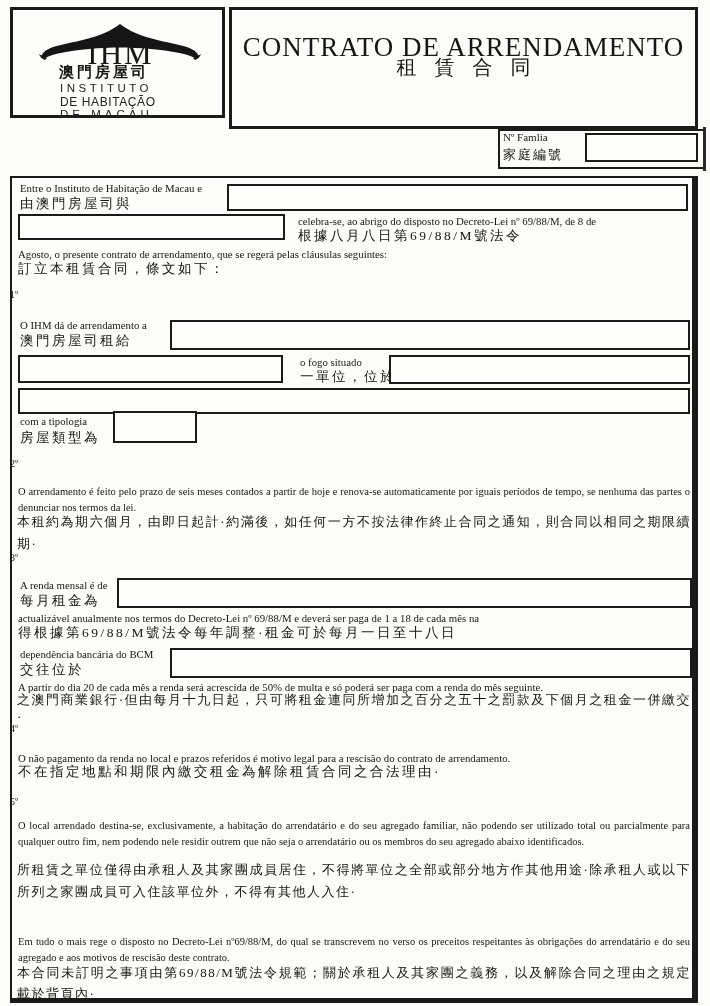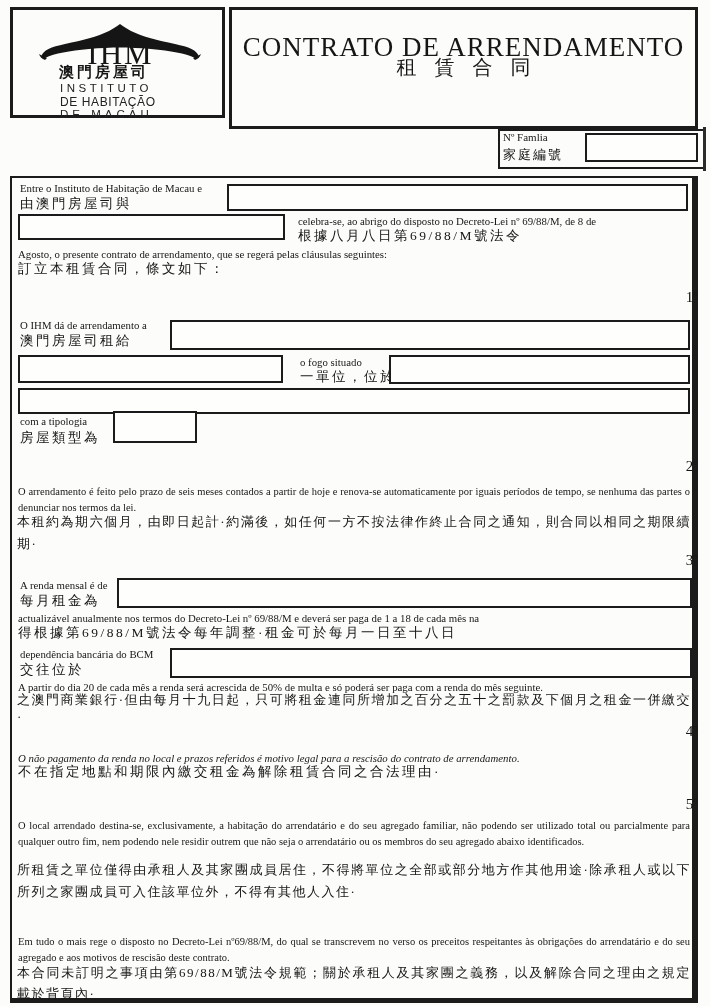--- a/index.html
+++ b/index.html
@@ -10,21 +10,21 @@
   .page *{box-sizing:border-box;}
   .box{position:absolute; border:3px solid #1b1b1b; background:transparent;}
   .mainbox{position:absolute; left:10px; top:176px; width:688px; height:827px;
     border:2px solid #1b1b1b; border-right-width:6px; border-bottom-width:5px;}
   .field{position:absolute; border:2px solid #1b1b1b; background:#fefefd;
     font:13px "Liberation Serif", serif; padding:0 4px; outline:none; color:#161616;}
   .pt{position:absolute; font-size:10.8px; line-height:14px; white-space:nowrap;}
   .pt-par{position:absolute; left:18px; width:672px; font-size:10.5px; line-height:15.5px; text-align:justify;}
   .zh{position:absolute; font-size:13.5px; line-height:16px; letter-spacing:2.5px; white-space:nowrap;}
   .zh-par{position:absolute; left:17px; width:674px; font-size:13px; line-height:22px; letter-spacing:1.5px; text-align:justify;}
-  .cnum{position:absolute; left:10px; width:688px; text-align:right; font-size:15px;}
+  .cnum{position:absolute; left:10px; width:688px; text-align:left; font-size:10px;}
   
   .hdr-left{left:10px; top:7px; width:215px; height:111px;}
   .hdr-right{left:229px; top:7px; width:469px; height:122px;padding-left:35px;}
   .title-pt{position:absolute; left:0; top:22px; width:100%; text-align:center;
     font-size:27px; letter-spacing:1px; white-space:nowrap;}
   .title-zh{position:absolute; left:0; top:44px; width:100%; text-align:center;
     font-size:20px; letter-spacing:18px; text-indent:18px; white-space:nowrap;}
   .ihm-roof{position:absolute; left:26px; top:14px; width:162px; height:36px;}
   .ihm-acronym{position:absolute; left:0; top:26px; width:215px; text-align:center;
     font-size:31px; letter-spacing:2px; font-weight:500;}
@@ -102,21 +102,21 @@
   <input class="field" style="left: 117px; top: 578px; width: 575px; height: 30px;" value="">
   <div class="pt" style="left:18px; top:611px;">actualizável anualmente nos termos do Decreto-Lei nº 69/88/M e deverá ser paga de 1 a 18 de cada mês na</div>
   <div class="zh" style="left:18px; top:625px;">得根據第69/88/M號法令每年調整·租金可於每月一日至十八日</div>
   <div class="pt" style="left:20px; top:647px;">dependência bancária do BCM</div>
   <div class="zh" style="left:20px; top:662px;">交往位於</div>
   <input class="field" style="left: 170px; top: 648px; width: 522px; height: 30px;" value="">
   <div class="pt" style="left:18px; top:680px;">A partir do dia 20 de cada mês a renda será acrescida de 50% de multa e só poderá ser paga com a renda do mês seguinte.</div>
   <div class="zh-par" style="top:691px; line-height:17px;">之澳門商業銀行·但由每月十九日起，只可將租金連同所增加之百分之五十之罰款及下個月之租金一併繳交·</div>
 
   <div class="cnum" style="top:723px;">4º</div>
-  <div class="pt" style="left:18px; top:751px;font-style:italic;">O não pagamento da renda no local e prazos referidos é motivo legal para a rescisão do contrato de arrendamento.</div>
+  <div class="pt" style="left:18px; top:751px;">O não pagamento da renda no local e prazos referidos é motivo legal para a rescisão do contrato de arrendamento.</div>
   <div class="zh" style="left:18px; top:764px;">不在指定地點和期限內繳交租金為解除租賃合同之合法理由·</div>
 
   <div class="cnum" style="top:796px;">5º</div>
   <div class="pt-par" style="top:818px;">O local arrendado destina-se, exclusivamente, a habitação do arrendatário e do seu agregado familiar, não podendo ser utilizado total ou parcialmente para qualquer outro fim, nem podendo nele residir outrem que não seja o arrendatário ou os membros do seu agregado abaixo identificados.</div>
   <div class="zh-par" style="top:859px;">所租賃之單位僅得由承租人及其家團成員居住，不得將單位之全部或部分地方作其他用途·除承租人或以下所列之家團成員可入住該單位外，不得有其他人入住·</div>
 
   <div class="pt-par" style="top:934px;">Em tudo o mais rege o disposto no Decreto-Lei nº69/88/M, do qual se transcrevem no verso os preceitos respeitantes às obrigações do arrendatário e do seu agregado e aos motivos de rescisão deste contrato.</div>
   <div class="zh-par" style="top:962px; line-height:21px;">本合同未訂明之事項由第69/88/M號法令規範；關於承租人及其家團之義務，以及解除合同之理由之規定載於背頁內·</div>
 
 </div>

